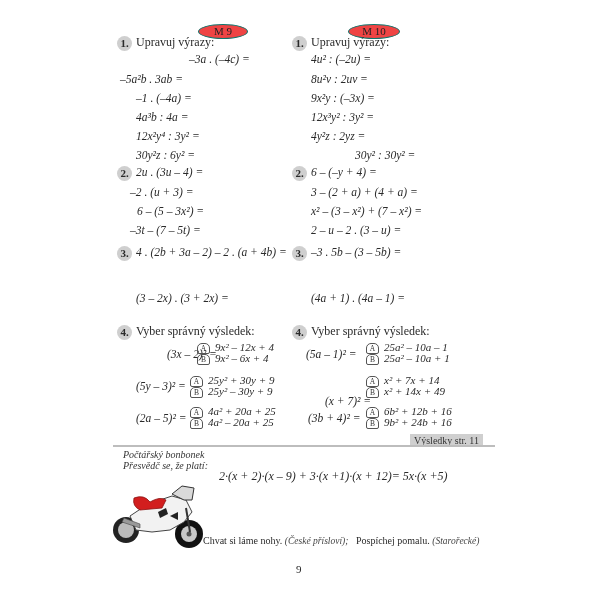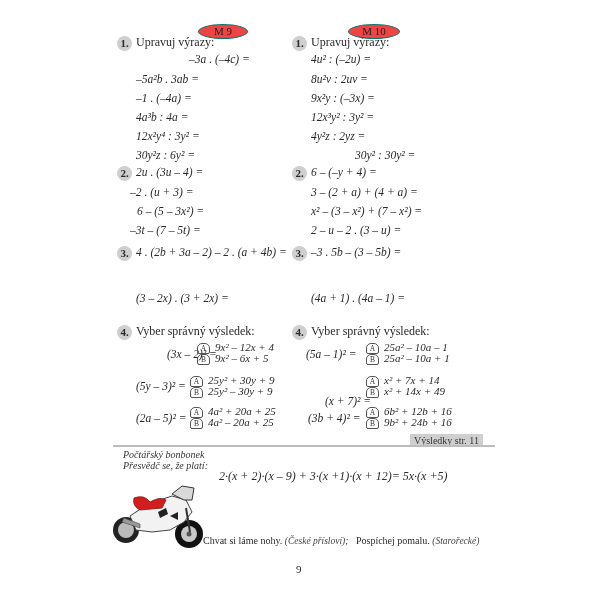--- a/index.html
+++ b/index.html
@@ -29,21 +29,21 @@
 </style>
 </head>
 <body>
 
 <div class="oval" style="left:198px;top:24px;">M 9</div>
 
 <div class="abs task-title" style="left:117px;top:35px;">
   <span class="num">1.</span><span>Upravuj výrazy:</span>
 </div>
 <div class="abs expr it" style="left:142px;top:53px;margin-left:47px;">–3a . (–4c) =</div>
-<div class="abs expr it" style="left:136px;top:73px;">–5a²b . 3ab =</div>
+<div class="abs expr it" style="left:120px;top:73px;">–5a²b . 3ab =</div>
 <div class="abs expr it" style="left:136px;top:92px;">–1 . (–4a)    =</div>
 <div class="abs expr it" style="left:136px;top:111px;">4a³b : 4a      =</div>
 <div class="abs expr it" style="left:136px;top:130px;">12x²y⁴ : 3y² =</div>
 <div class="abs expr it" style="left:136px;top:149px;">30y²z : 6y²  =</div>
 
 <div class="abs expr" style="left:117px;top:166px;">
   <span class="num">2.</span><span class="it">2u . (3u – 4) =</span>
 </div>
 <div class="abs expr it" style="left:130px;top:186px;">–2 . (u + 3) =</div>
 <div class="abs expr it" style="left:137px;top:205px;">6 – (5 – 3x²) =</div>
@@ -54,21 +54,21 @@
 </div>
 <div class="abs expr it" style="left:136px;top:292px;">(3 – 2x) . (3 + 2x) =</div>
 
 <div class="abs task-title" style="left:117px;top:324px;">
   <span class="num">4.</span><span>Vyber správný výsledek:</span>
 </div>
 
 <div class="abs expr it" style="left:136px;top:348px;margin-left:31px;">(3x – 2)² =</div>
 <div class="abs" style="left:197px;top:342px;">
   <div class="ans-line"><span class="opt">A</span><span class="it">9x² – 12x + 4</span></div>
-  <div class="ans-line"><span class="opt">B</span><span class="it">9x² –  6x  + 5</span></div>
+  <div class="ans-line"><span class="opt">B</span><span class="it">9x² –  6x  + 4</span></div>
 </div>
 
 <div class="abs expr it" style="left:136px;top:380px;">(5y – 3)² =</div>
 <div class="abs" style="left:190px;top:375px;">
   <div class="ans-line"><span class="opt">A</span><span class="it">25y² + 30y + 9</span></div>
   <div class="ans-line"><span class="opt">B</span><span class="it">25y² – 30y + 9</span></div>
 </div>
 
 <div class="abs expr it" style="left:136px;top:412px;">(2a – 5)² =</div>
 <div class="abs" style="left:190px;top:406px;">

